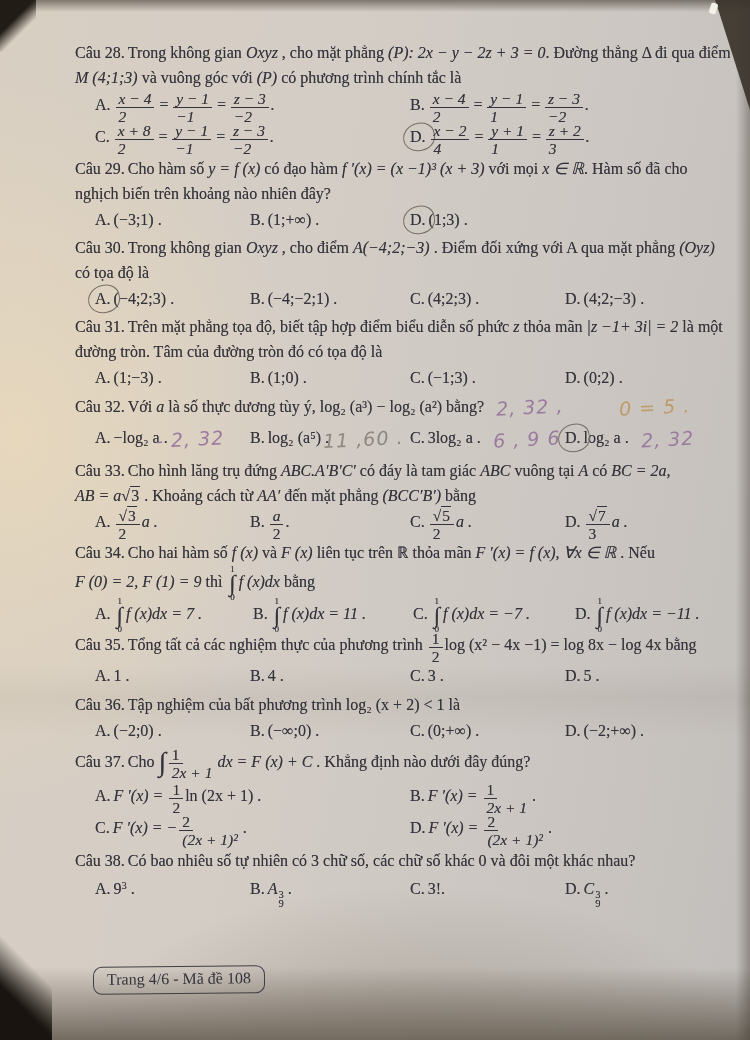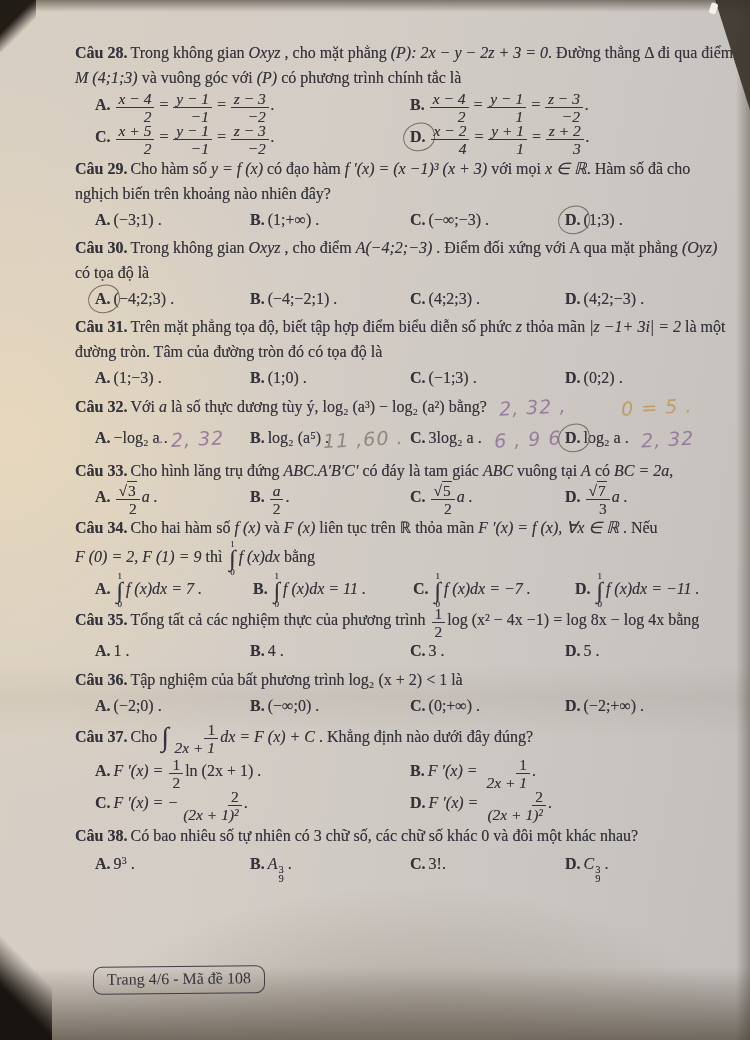--- a/index.html
+++ b/index.html
@@ -20,27 +20,27 @@
     background:linear-gradient(45deg,#191410 0%,#191410 30%,rgba(25,20,16,0) 58%)}
   .corner-tr{position:absolute;right:0;top:0;width:60px;height:110px;
     background:#3a332a;clip-path:polygon(100% 0,42% 0,100% 100%);opacity:.92}
   .edge-right{position:absolute;right:0;top:0;bottom:0;width:14px;
     background:linear-gradient(270deg,rgba(58,52,44,.38),rgba(58,52,44,0))}
   .speck{position:absolute;right:33px;top:3px;width:7px;height:11px;background:#f4f1e8;
     transform:rotate(18deg);border-radius:2px}
   .content{position:absolute;left:75px;top:40px;width:660px;color:#34333b;font-size:16px;
     text-shadow:0 0 .4px rgba(52,51,59,.55)}
   .line{line-height:25px;white-space:nowrap}
-  b.L{font-weight:bold;margin-right:3px}
+  b.L{font-weight:normal;margin-right:3px}
   .m{font-style:italic}
   .opts4{display:grid;grid-template-columns:155px 160px 155px auto;padding-left:20px;margin-top:1px}
   .opts4i{display:grid;grid-template-columns:158px 160px 162px auto;padding-left:20px;margin-top:2px}
   .opts2{display:grid;grid-template-columns:315px auto;padding-left:20px;margin-top:2px;row-gap:5px}
   .opt{line-height:25px;white-space:nowrap}
-  .frac{display:inline-flex;flex-direction:column;align-items:flex-end;vertical-align:middle;
+  .frac{display:inline-flex;flex-direction:column;align-items:flex-start;vertical-align:middle;
     margin:-5px 2px;position:relative;top:1px;font-size:15.5px}
   .frac .num{border-bottom:1.3px solid #35343c;padding:0 3px;line-height:17px;white-space:nowrap}
   .frac .den{padding:0 3px;line-height:17px;white-space:nowrap}
   .eqs{margin:0 2px}
   .sqrt{white-space:nowrap}
   .sqrt .rad{border-top:1.3px solid #35343c;padding:0 1px}
   .bigint{display:inline-flex;flex-direction:column;align-items:center;vertical-align:middle;
     margin:-7px 3px;line-height:1}
   .bigint .lim{font-size:9px;line-height:9px}
   .bigint .isign{font-size:23px;line-height:19px;font-style:italic}
@@ -102,21 +102,21 @@
           </span><span class="eqs">=</span><span class="frac">
             <span class="num">y − 1</span>
             <span class="den">1</span>
           </span><span class="eqs">=</span><span class="frac">
             <span class="num">z − 3</span>
             <span class="den">−2</span>
           </span><span>.</span>
       </div>
       <div class="opt m">
         <b class="L" style="font-style:normal">C.</b><span class="frac">
-            <span class="num">x + 5</span>
+            <span class="num">x + 8</span>
             <span class="den">2</span>
           </span><span class="eqs">=</span><span class="frac">
             <span class="num">y − 1</span>
             <span class="den">−1</span>
           </span><span class="eqs">=</span><span class="frac">
             <span class="num">z − 3</span>
             <span class="den">−2</span>
           </span><span>.</span>
       </div>
       <div class="opt m">
@@ -137,21 +137,20 @@
   <div class="q29">
     <div class="line">
       <b class="L">Câu 29.</b><span>Cho hàm số </span><span class="m">y = f (x)</span><span> có đạo hàm </span><span class="m">f ′(x) = (x −1)³ (x + 3)</span><span> với mọi </span><span class="m">x ∈ ℝ</span><span>. Hàm số đã cho</span>
     </div>
     <div class="line">
       <span>nghịch biến trên khoảng nào nhiên đây?</span>
     </div>
     <div class="opts4">
       <div class="opt"><b class="L">A.</b><span>(−3;1) .</span></div>
       <div class="opt"><b class="L">B.</b><span>(1;+∞) .</span></div>
-      <div class="opt"><b class="L">C.</b><span>(−∞;−3) .</span></div>
       <div class="opt"><b class="L circled">D.</b><span>(1;3) .</span></div>
     </div>
   </div>
 
   <div class="q30">
     <div class="line">
       <b class="L">Câu 30.</b><span>Trong không gian </span><span class="m">Oxyz</span><span> , cho điểm </span><span class="m">A(−4;2;−3)</span><span> . Điểm đối xứng với A qua mặt phẳng </span><span class="m">(Oyz)</span>
     </div>
     <div class="line">
       <span>có tọa độ là</span>
@@ -187,20 +186,23 @@
       <div class="opt"><b class="L">A.</b><span>−log₂ a .</span><span class="hw" style="margin-left:-12px">- 2, 32</span></div>
       <div class="opt"><b class="L">B.</b><span>log₂ (a⁵) .</span><span class="hw gray" style="margin-left:-6px">11 ,60 .</span></div>
       <div class="opt"><b class="L">C.</b><span>3log₂ a .</span><span class="hw">6 , 9 6</span></div>
       <div class="opt"><b class="L circled">D.</b><span>log₂ a .</span><span class="hw">2, 32</span></div>
     </div>
   </div>
 
   <div class="q33">
     <div class="line">
       <b class="L">Câu 33.</b><span>Cho hình lăng trụ đứng </span><span class="m">ABC.A′B′C′</span><span> có đáy là tam giác </span><span class="m">ABC</span><span> vuông tại </span><span class="m">A</span><span> có </span><span class="m">BC = 2a,</span>
+    </div>
+    <div class="line">
+      <span class="m">AB = a</span><span class="sqrt"><span>√</span><span class="rad">3</span></span><span> . Khoảng cách từ </span><span class="m">AA′</span><span> đến mặt phẳng </span><span class="m">(BCC′B′)</span><span> bằng</span>
     </div>
     <div class="opts4">
       <div class="opt"><b class="L">A.</b><span class="frac">
             <span class="num"><span class="sqrt"><span>√</span><span class="rad">3</span></span></span>
             <span class="den">2</span>
           </span><span class="m">a .</span></div>
       <div class="opt"><b class="L">B.</b><span class="frac m">
             <span class="num">a</span>
             <span class="den" style="font-style:normal">2</span>
           </span><span>.</span></div>

